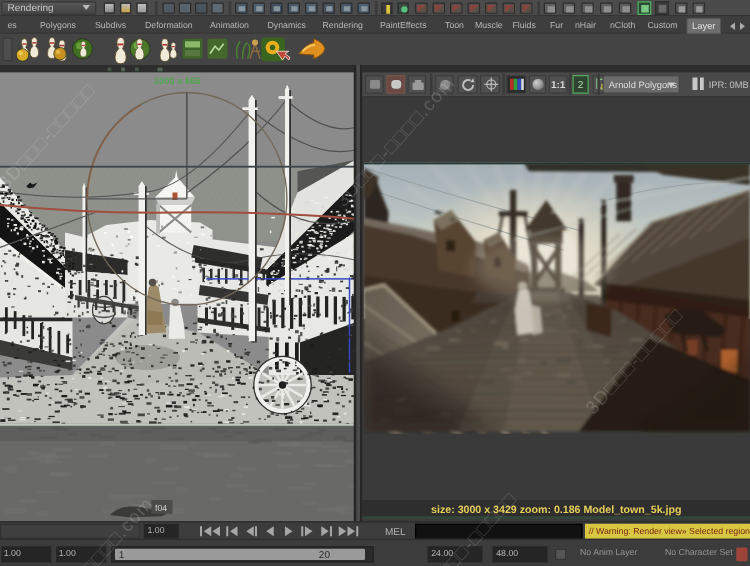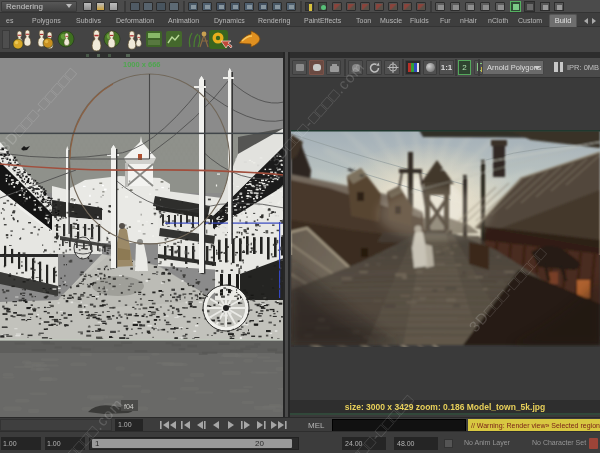--- a/index.html
+++ b/index.html
@@ -117,21 +117,21 @@
 <div class="abs" style="left:212px;top:2px;height:12px;padding:0 2px;color:#b8b8b8;font-size:7px;line-height:12px;">Dynamics</div>
 <div class="abs" style="left:256px;top:2px;height:12px;padding:0 2px;color:#b8b8b8;font-size:7px;line-height:12px;">Rendering</div>
 <div class="abs" style="left:302px;top:2px;height:12px;padding:0 2px;color:#b8b8b8;font-size:7px;line-height:12px;">PaintEffects</div>
 <div class="abs" style="left:354px;top:2px;height:12px;padding:0 2px;color:#b8b8b8;font-size:7px;line-height:12px;">Toon</div>
 <div class="abs" style="left:378px;top:2px;height:12px;padding:0 2px;color:#b8b8b8;font-size:7px;line-height:12px;">Muscle</div>
 <div class="abs" style="left:408px;top:2px;height:12px;padding:0 2px;color:#b8b8b8;font-size:7px;line-height:12px;">Fluids</div>
 <div class="abs" style="left:438px;top:2px;height:12px;padding:0 2px;color:#b8b8b8;font-size:7px;line-height:12px;">Fur</div>
 <div class="abs" style="left:458px;top:2px;height:12px;padding:0 2px;color:#b8b8b8;font-size:7px;line-height:12px;">nHair</div>
 <div class="abs" style="left:486px;top:2px;height:12px;padding:0 2px;color:#b8b8b8;font-size:7px;line-height:12px;">nCloth</div>
 <div class="abs" style="left:516px;top:2px;height:12px;padding:0 2px;color:#b8b8b8;font-size:7px;line-height:12px;">Custom</div>
-<div class="abs" style="left:549px;top:1px;width:28px;height:13px;background:#6e6e6e;border:1px solid #555;border-bottom:0;color:#e0e0e0;font-size:7.5px;line-height:12px;text-align:center;border-radius:2px 2px 0 0;">Build</div>
+<div class="abs" style="left:549px;top:1px;width:28px;height:13px;background:#6e6e6e;border:1px solid #555;border-bottom:0;color:#e0e0e0;font-size:7.5px;line-height:12px;text-align:center;border-radius:2px 2px 0 0;">Layer</div>
 <div class="abs" style="left:584px;top:5px;width:0;height:0;border-top:3px solid transparent;border-bottom:3px solid transparent;border-right:4px solid #aaa;"></div>
 <div class="abs" style="left:592px;top:5px;width:0;height:0;border-top:3px solid transparent;border-bottom:3px solid transparent;border-left:4px solid #aaa;"></div>
 </div>
 
   <div class="abs" style="left:0;top:27px;width:600px;height:25px;background:#444;">
     <div class="abs" style="left:2px;top:3px;width:8px;height:19px;background:#4e4e4e;border:1px solid #3a3a3a;"></div>
     <div id="shelficons">
 <svg class="abs" style="left:0;top:0;" width="600" height="25" viewBox="0 0 600 25">
 <g transform="translate(16,4) scale(1.15)">
             <path d="M3,0 q2,0 2,2.5 q0,2 -1,3.5 q2,1.5 2,4.5 q0,3.5 -3,3.5 q-3,0 -3,-3.5 q0,-3 2,-4.5 q-1,-1.5 -1,-3.5 q0,-2.5 2,-2.5 Z" fill="#f0ead8" stroke="#5a4a28" stroke-width="0.5"></path>

